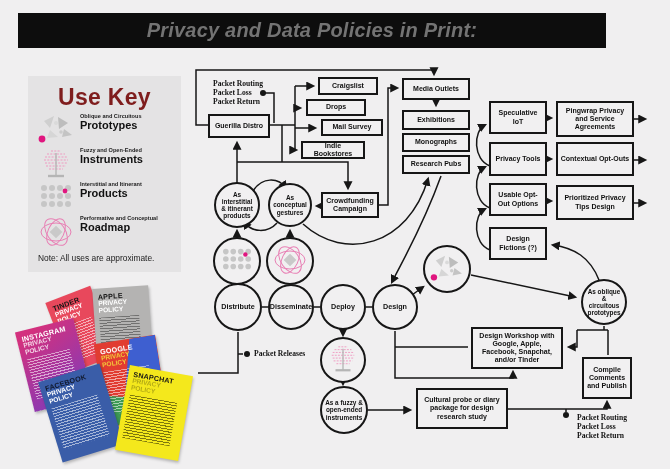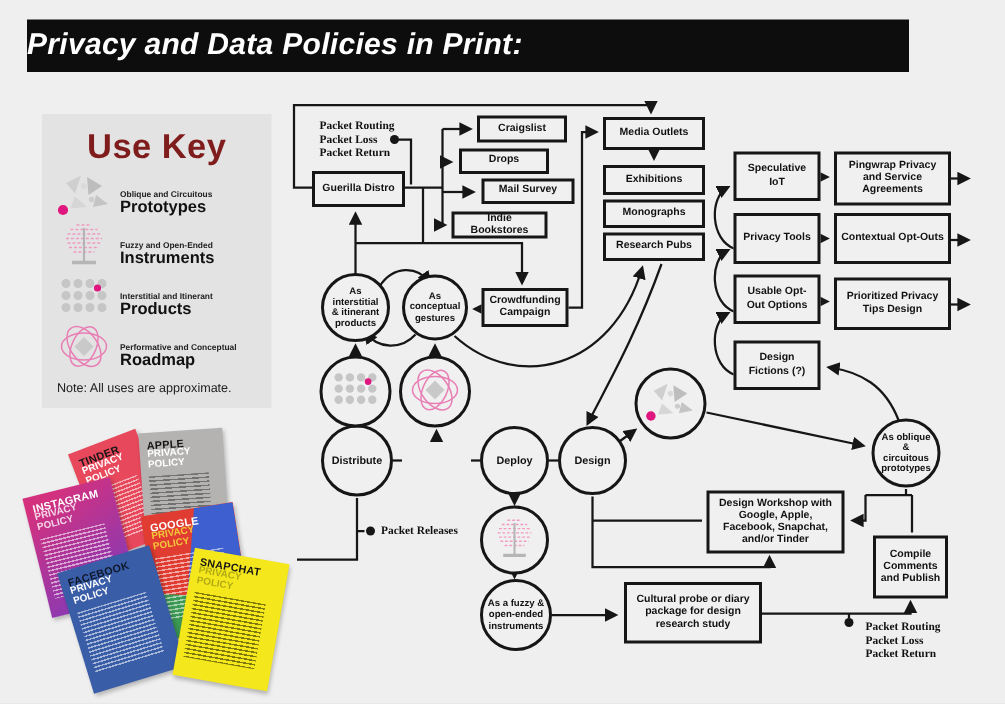--- a/index.html
+++ b/index.html
@@ -1,28 +1,28 @@
 <!DOCTYPE html>
 <html><head>
 <meta charset="utf-8">
 <style>
   html,body{margin:0;padding:0;}
   body{font-family:"Liberation Sans",sans-serif;background:#dcdcdd;}
   #stage{position:relative;width:670px;height:469px;background:#f0eff0;overflow:hidden;}
 
   
   .titlebar{position:absolute;left:18px;top:13px;width:588px;height:35px;background:#0d0d0d;
-    color:#ffffff;display:flex;align-items:center;white-space:nowrap;}
+    color:#737373;display:flex;align-items:center;justify-content:center;white-space:nowrap;}
   .titlebar .t-italic{font-style:italic;font-weight:bold;font-size:20px;letter-spacing:.2px;}
   .titlebar .t-reg{font-weight:bold;font-size:20px;margin-left:7px;letter-spacing:.2px;}
 
   
   .usekey{position:absolute;left:28px;top:76px;width:153px;height:196px;background:#e4e3e4;}
   .usekey h2{margin:8px 0 2px 0;text-align:center;font-size:23px;letter-spacing:.3px;color:#7f1d1d;}
-  .krow{display:flex;align-items:flex-end;margin:3px 10px 3px 8px;height:31px;}
+  .krow{display:flex;align-items:flex-start;margin:3px 10px 3px 8px;height:31px;}
   .kicon{width:40px;flex:0 0 40px;display:flex;align-items:center;justify-content:center;}
   .ktxt{margin-left:4px;line-height:1.05;}
   .kqual{font-size:5.6px;font-weight:bold;color:#222;}
   .klab{font-size:11px;font-weight:bold;color:#111;}
   .knote{margin:6px 10px 0 10px;font-size:8.4px;color:#222;}
   .knote b{font-weight:normal;}
 
   
   .box{position:absolute;background:#f1f0f1;border:2.5px solid #161616;box-sizing:border-box;
     display:flex;align-items:center;justify-content:center;text-align:center;
@@ -258,20 +258,21 @@
   <div class="box" style="left:489px;top:183px;width:58px;height:33px">Usable Opt-Out Options</div>
   <div class="box" style="left:556px;top:185px;width:78px;height:35px">Prioritized Privacy Tips Design</div>
   <div class="box" style="left:489px;top:227px;width:58px;height:33px">Design Fictions (?)</div>
   <div class="box" style="left:471px;top:327px;width:92px;height:42px">Design Workshop with Google, Apple, Facebook, Snapchat, and/or Tinder</div>
   <div class="box" style="left:582px;top:357px;width:50px;height:42px">Compile Comments and Publish</div>
   <div class="box" style="left:416px;top:388px;width:92px;height:41px">Cultural probe or diary package for design research study</div>
 
   <div class="circ" style="left:214px;top:182px;width:46px;height:46px">As interstitial &amp; itinerant products</div>
   <div class="circ" style="left:268px;top:183px;width:44px;height:44px">As conceptual gestures</div>
   <div class="circ big" style="left:214px;top:283px;width:48px;height:48px">Distribute</div>
+  <div class="circ big" style="left:268px;top:284px;width:46px;height:46px">Disseminate</div>
   <div class="circ big" style="left:320px;top:284px;width:46px;height:46px">Deploy</div>
   <div class="circ big" style="left:372px;top:284px;width:46px;height:46px">Design</div>
   <div class="circ" style="left:320px;top:386px;width:48px;height:48px">As a fuzzy &amp; open-ended instruments</div>
   <div class="circ" style="left:581px;top:279px;width:46px;height:46px">As oblique &amp; circuitous prototypes</div>
 
   <div class="circ" style="left:213px;top:237px;width:48px;height:48px">
     <span><svg width="34" height="28" viewBox="0 0 36 30">
           <g fill="#c6c6c6">
             <circle cx="6" cy="6" r="3"></circle>
             <circle cx="14" cy="6" r="3"></circle>

